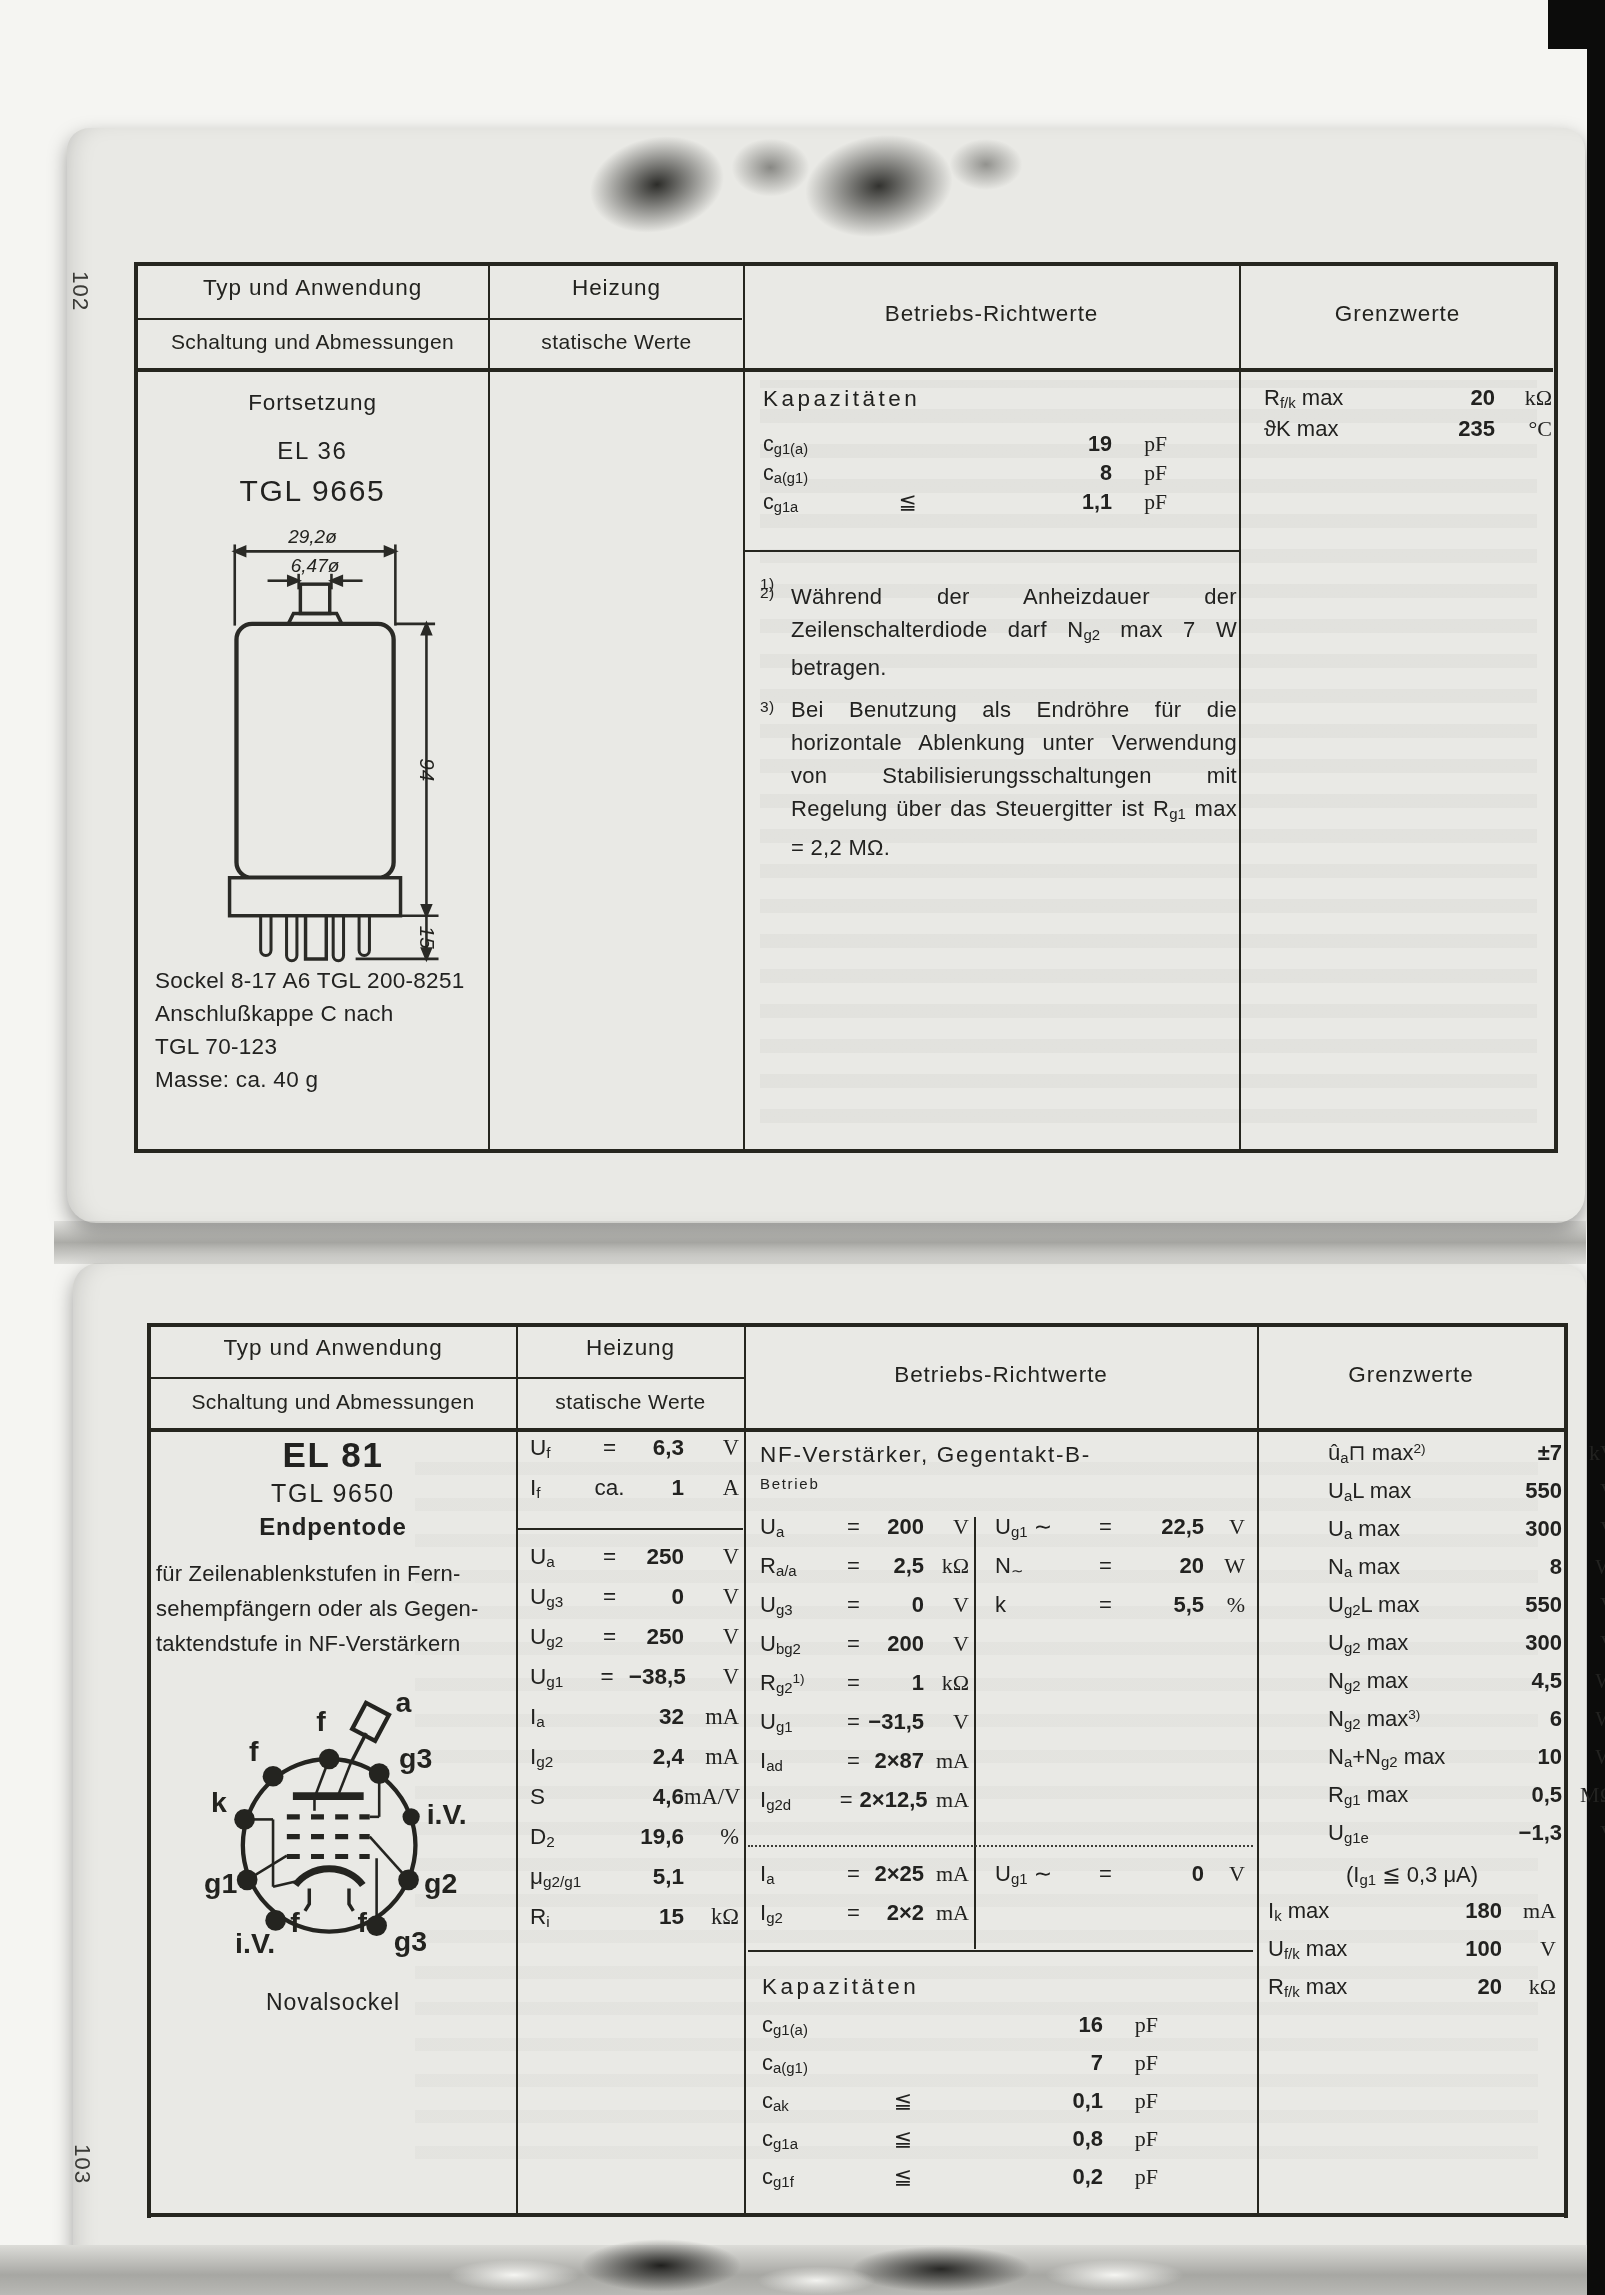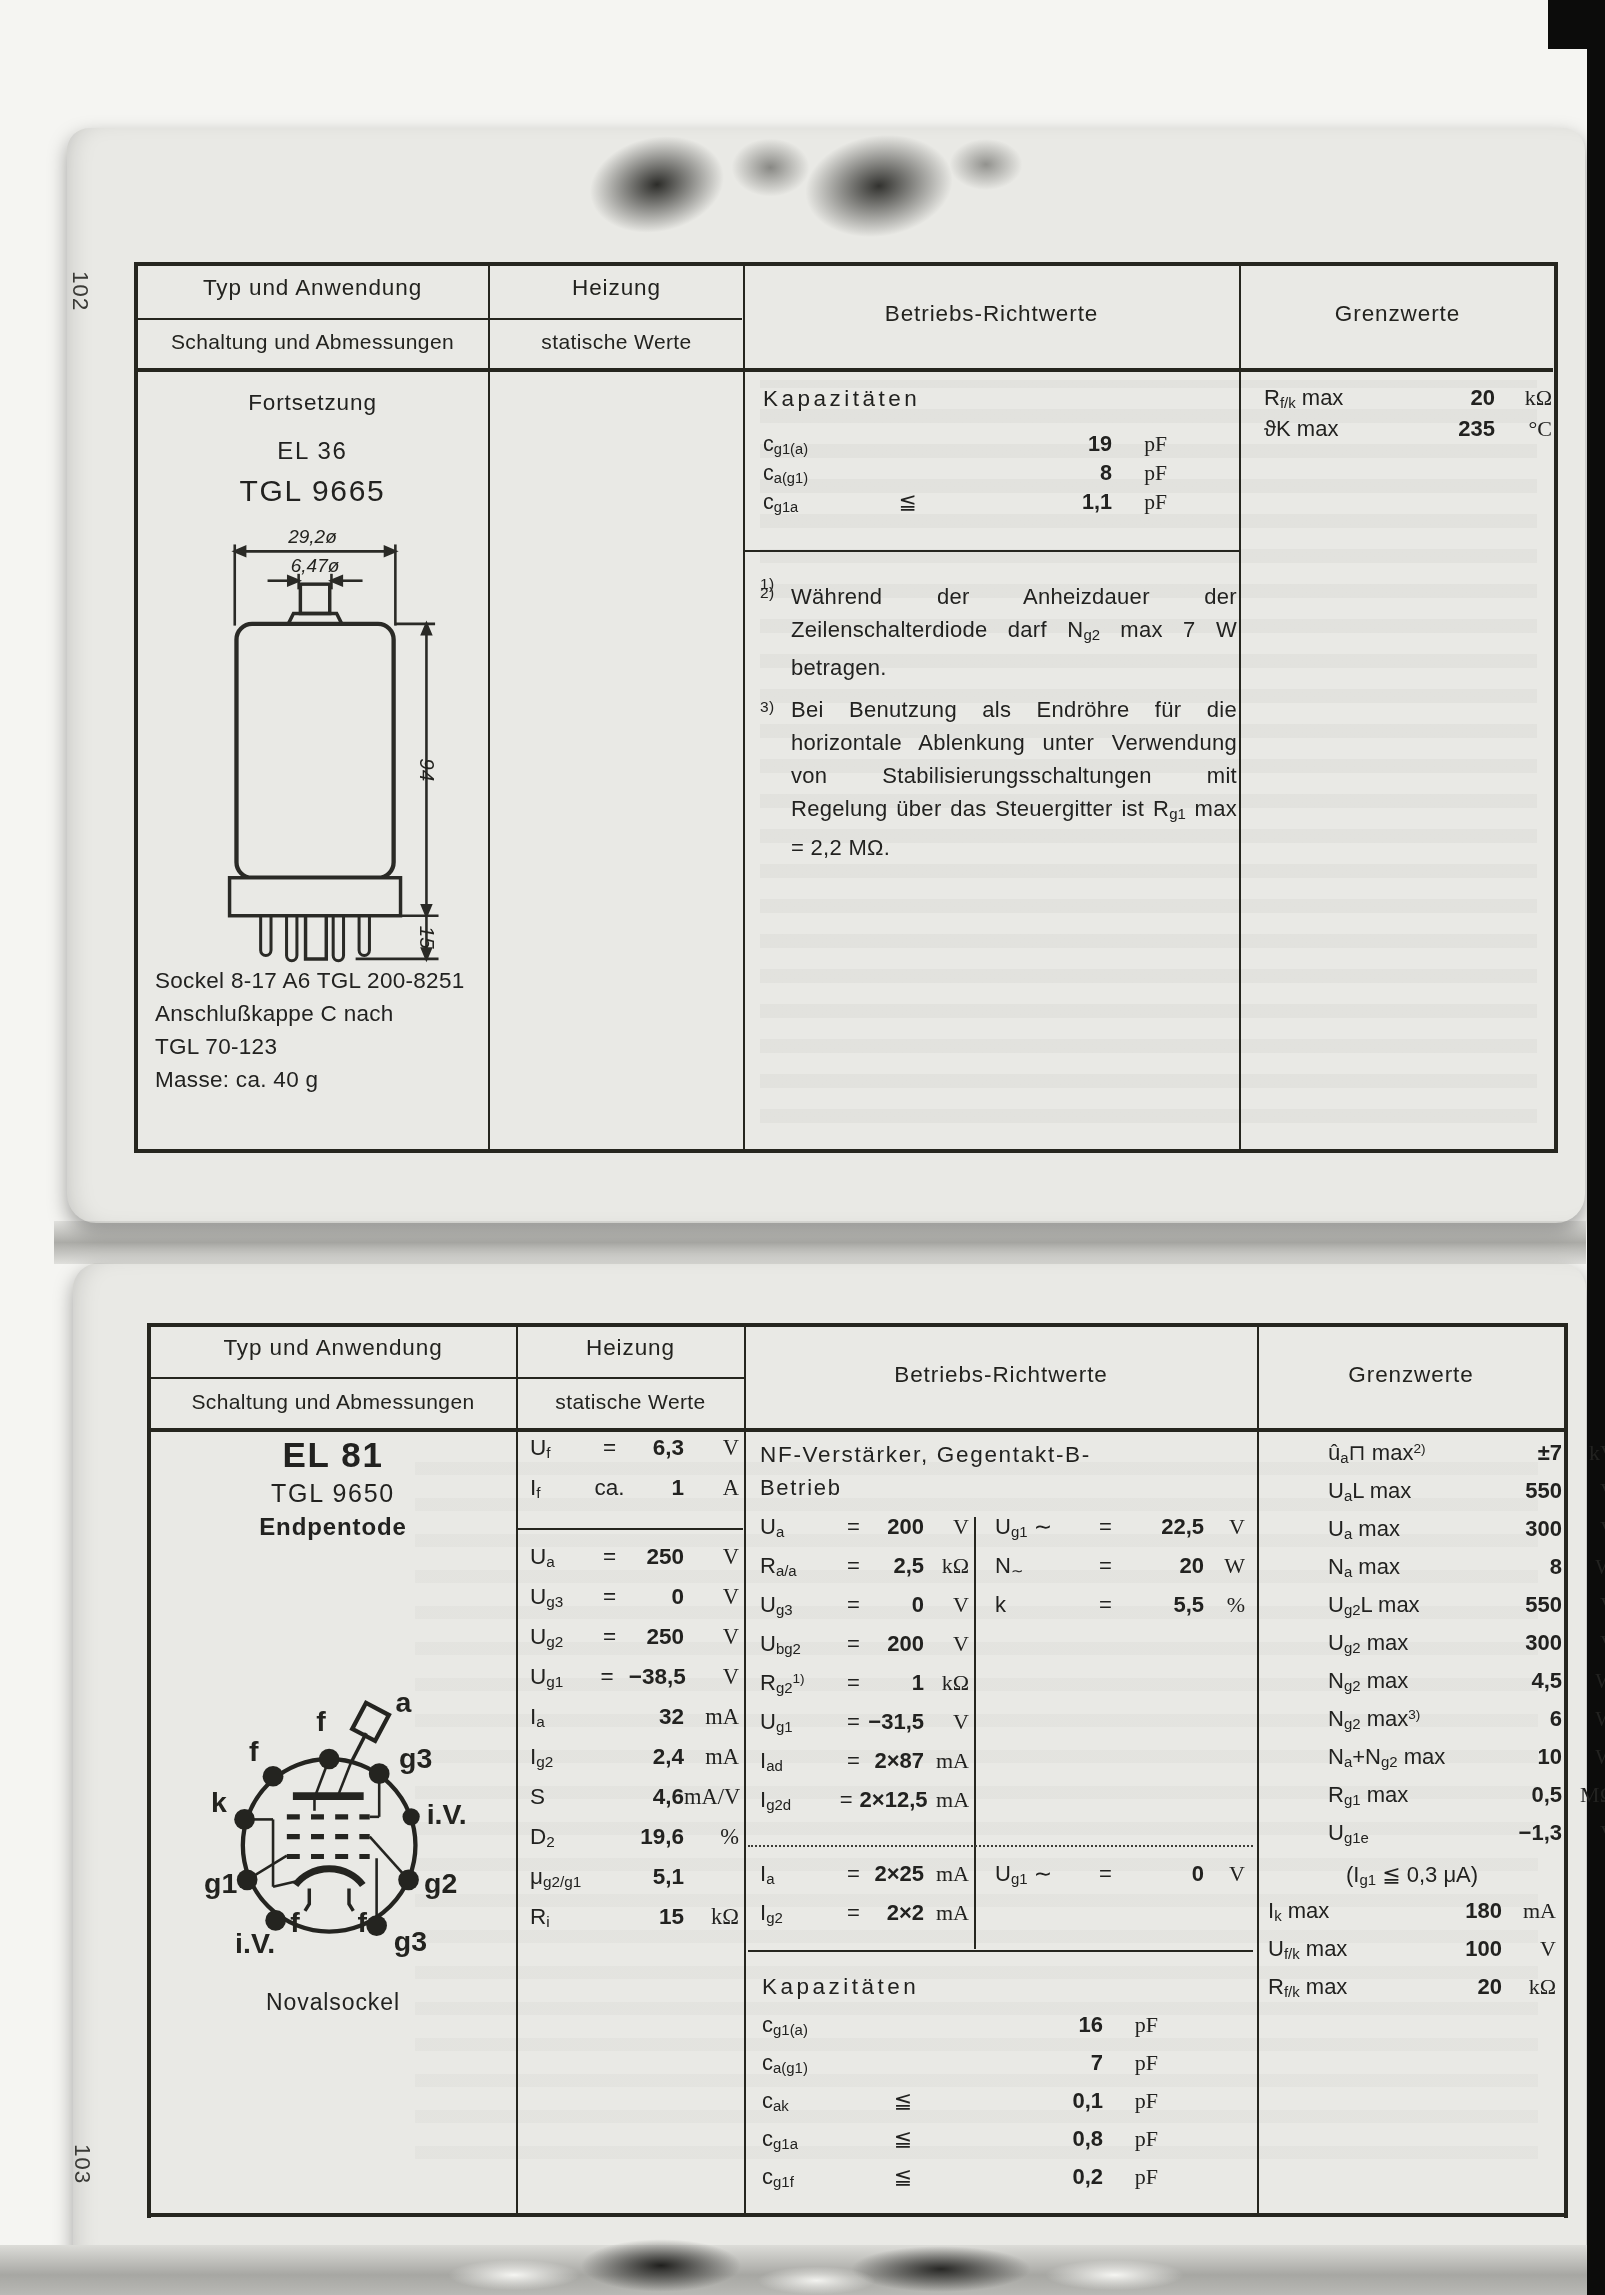--- a/index.html
+++ b/index.html
@@ -229,20 +229,29 @@
   <div class="abs ctr hdr" style="left:150px;top:1335px;width:366px;">Typ und Anwendung</div>
   <div class="abs ctr hdr2" style="left:150px;top:1390px;width:366px;">Schaltung und Abmessungen</div>
   <div class="abs ctr hdr" style="left:518px;top:1335px;width:225px;">Heizung</div>
   <div class="abs ctr hdr2" style="left:518px;top:1390px;width:225px;">statische Werte</div>
   <div class="abs ctr hdr" style="left:746px;top:1362px;width:510px;">Betriebs-Richtwerte</div>
   <div class="abs ctr hdr" style="left:1258px;top:1362px;width:306px;">Grenzwerte</div>
 
   <div class="abs ctr" style="left:150px;top:1435px;width:366px;font-size:35px;font-weight:700;letter-spacing:1.7px;">EL 81</div>
   <div class="abs ctr" style="left:150px;top:1479px;width:366px;font-size:25px;letter-spacing:1.7px;">TGL 9650</div>
   <div class="abs ctr" style="left:150px;top:1513px;width:366px;font-size:24px;font-weight:700;letter-spacing:0.9px;">Endpentode</div>
+  <div class="abs" style="left:156px;top:1556px;width:358px;font-size:22px;line-height:35px;letter-spacing:0.2px;">
+
+      <div>für Zeilenablenkstufen in Fern-</div>
+
+      <div>sehempfängern oder als Gegen-</div>
+
+      <div>taktendstufe in NF-Verstärkern</div>
+
+  </div>
 
   <svg class="abs" style="left:204px;top:1681px;" width="271" height="301" viewBox="0 0 314 348">
     <g stroke="#242420" fill="none">
       <circle cx="145" cy="190" r="100" stroke-width="5"></circle>
 
       <line x1="145" y1="90" x2="128" y2="135" stroke-width="3"></line>
       <line x1="128" y1="135" x2="128" y2="150" stroke-width="3"></line>
       <line x1="188" y1="60" x2="170" y2="95" stroke-width="4"></line>
       <line x1="170" y1="95" x2="155" y2="133" stroke-width="3"></line>
       <line x1="47" y1="160" x2="80" y2="160" stroke-width="3"></line>
@@ -380,21 +389,21 @@
       <div class="row">
         <span class="lbl"><span>R</span><sub>i</sub></span>
         <span class="rel"></span>
         <span class="val">15</span>
         <span class="unit">kΩ</span>
       </div>
 
   </div>
 
   <div class="abs" style="left:760px;top:1442px;font-size:22.5px;letter-spacing:1.7px;">NF-Verstärker, Gegentakt-B-</div>
-  <div class="abs" style="left:760px;top:1475px;font-size:22px;letter-spacing:1.7px;">Betrieb</div>
+  <div class="abs" style="left:760px;top:1475px;font-size:15px;letter-spacing:1.7px;">Betrieb</div>
 
   <div class="abs rows-op" style="left:760px;top:1514px;width:209px;">
 
       <div class="row">
         <span class="lbl"><span>U</span><sub>a</sub><sup class="mk"></sup></span>
         <span class="rel">=</span>
         <span class="val">200</span>
         <span class="unit">V</span>
       </div>
 

